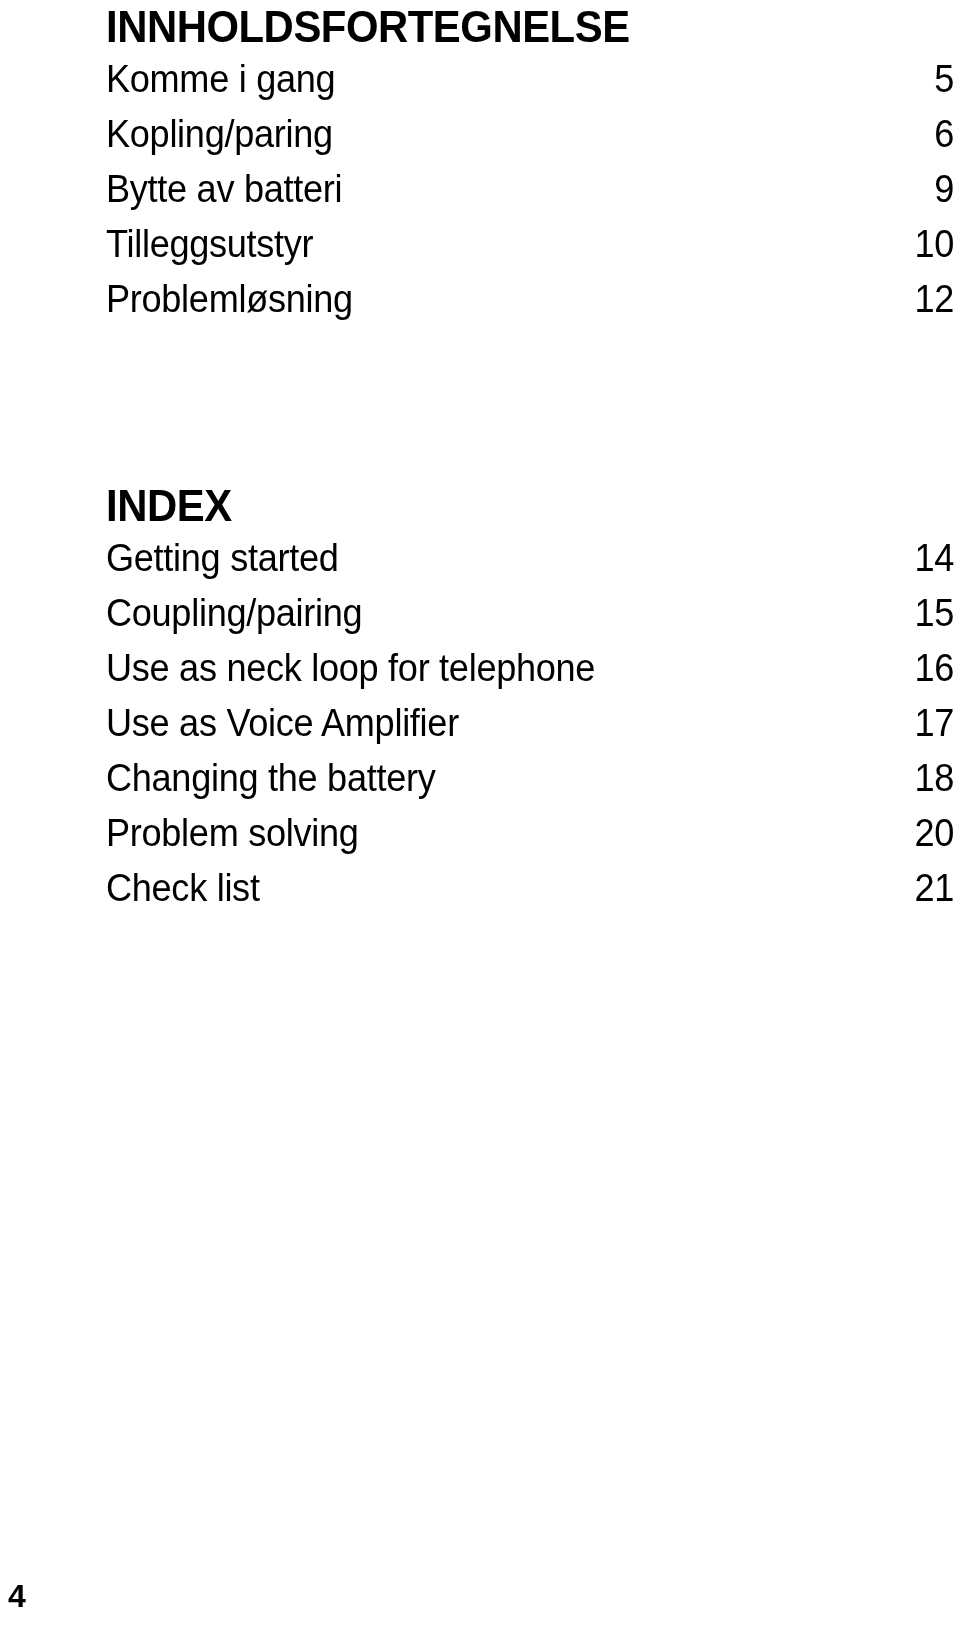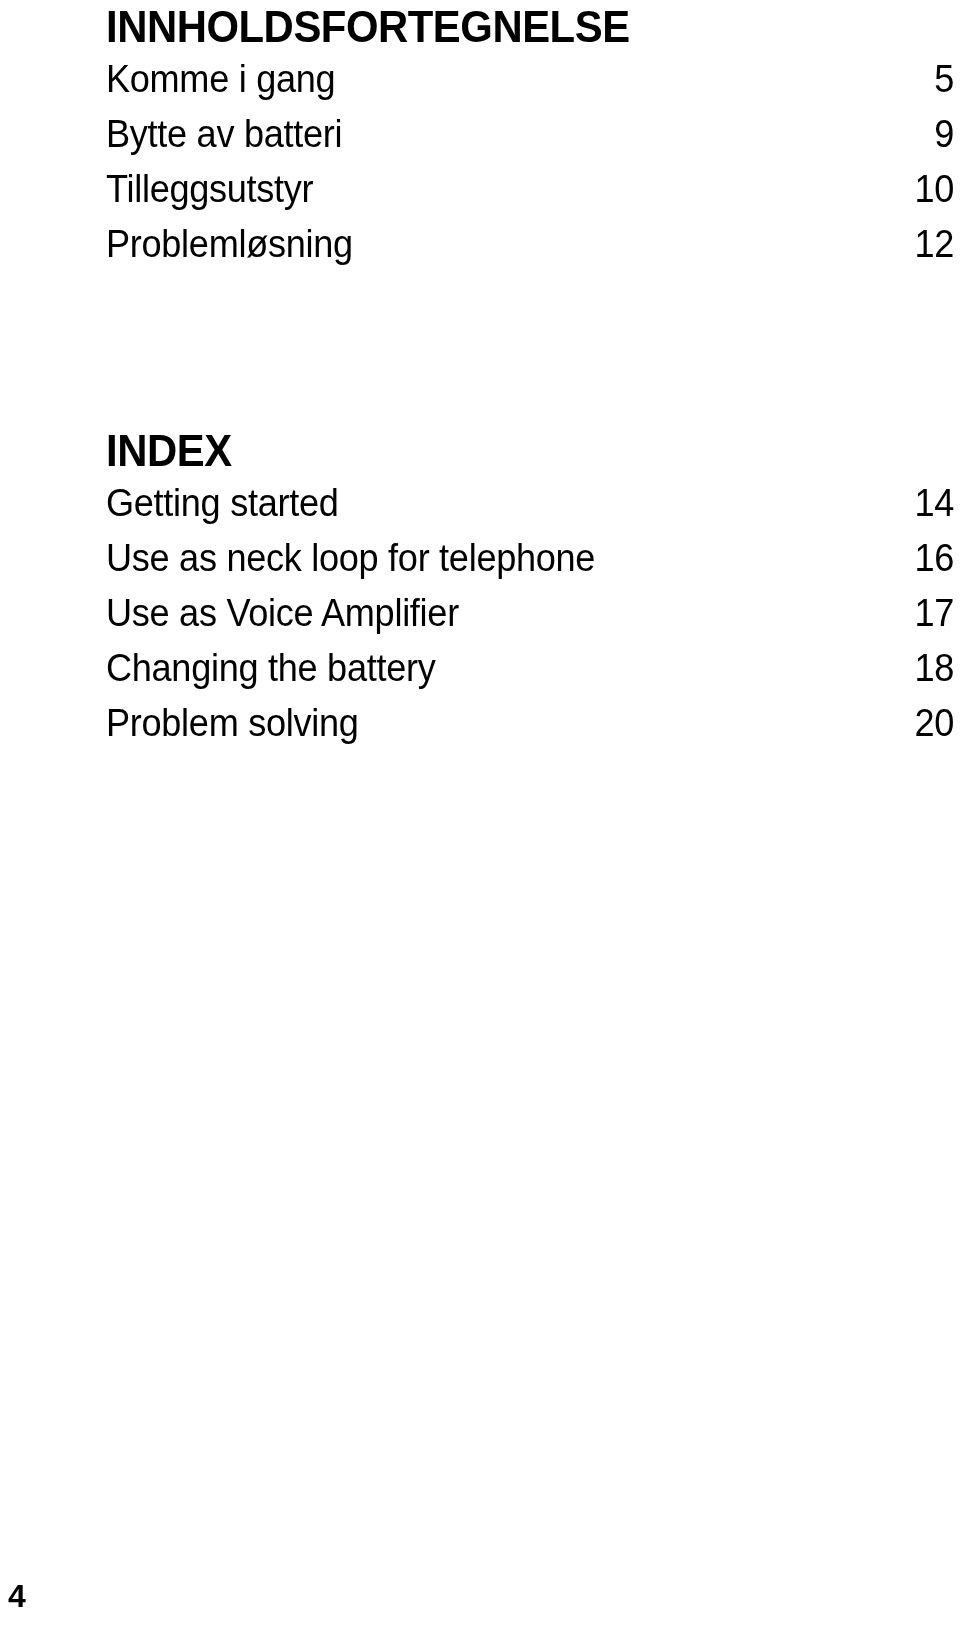--- a/index.html
+++ b/index.html
@@ -108,20 +108,24 @@
   <div class="content">
 
     <div class="section-heading" id="toc-heading">INNHOLDSFORTEGNELSE</div>
 
     <ul class="toc-list" id="toc-list">
         <li class="toc-row">
           <span class="toc-label">Komme i gang</span>
           <span class="toc-page">5</span>
         </li>
         <li class="toc-row">
+          <span class="toc-label">Kopling/paring</span>
+          <span class="toc-page">6</span>
+        </li>
+        <li class="toc-row">
           <span class="toc-label">Bytte av batteri</span>
           <span class="toc-page">9</span>
         </li>
         <li class="toc-row">
           <span class="toc-label">Tilleggsutstyr</span>
           <span class="toc-page">10</span>
         </li>
         <li class="toc-row">
           <span class="toc-label">Problemløsning</span>
           <span class="toc-page">12</span>
@@ -131,34 +135,42 @@
     <div class="block-gap"></div>
 
     <div class="section-heading" id="index-heading">INDEX</div>
 
     <ul class="toc-list" id="index-list">
         <li class="toc-row">
           <span class="toc-label">Getting started</span>
           <span class="toc-page">14</span>
         </li>
         <li class="toc-row">
+          <span class="toc-label">Coupling/pairing</span>
+          <span class="toc-page">15</span>
+        </li>
+        <li class="toc-row">
           <span class="toc-label">Use as neck loop for telephone</span>
           <span class="toc-page">16</span>
         </li>
         <li class="toc-row">
           <span class="toc-label">Use as Voice Amplifier</span>
           <span class="toc-page">17</span>
         </li>
         <li class="toc-row">
           <span class="toc-label">Changing the battery</span>
           <span class="toc-page">18</span>
         </li>
         <li class="toc-row">
           <span class="toc-label">Problem solving</span>
           <span class="toc-page">20</span>
         </li>
+        <li class="toc-row">
+          <span class="toc-label">Check list</span>
+          <span class="toc-page">21</span>
+        </li>
       </ul>
 
   </div>
 
   <div class="folio">4</div>
 
 </div>
 
 </body></html>

